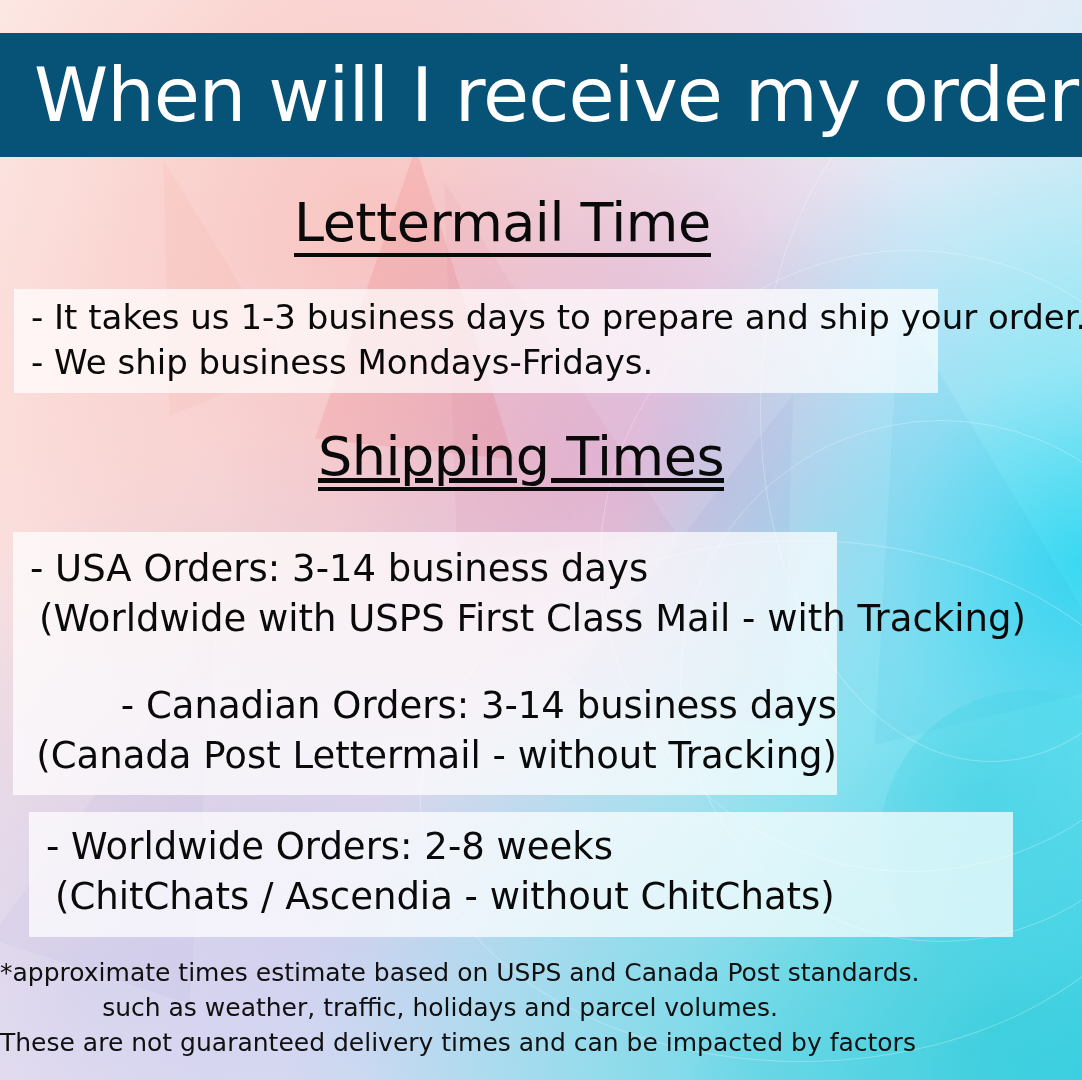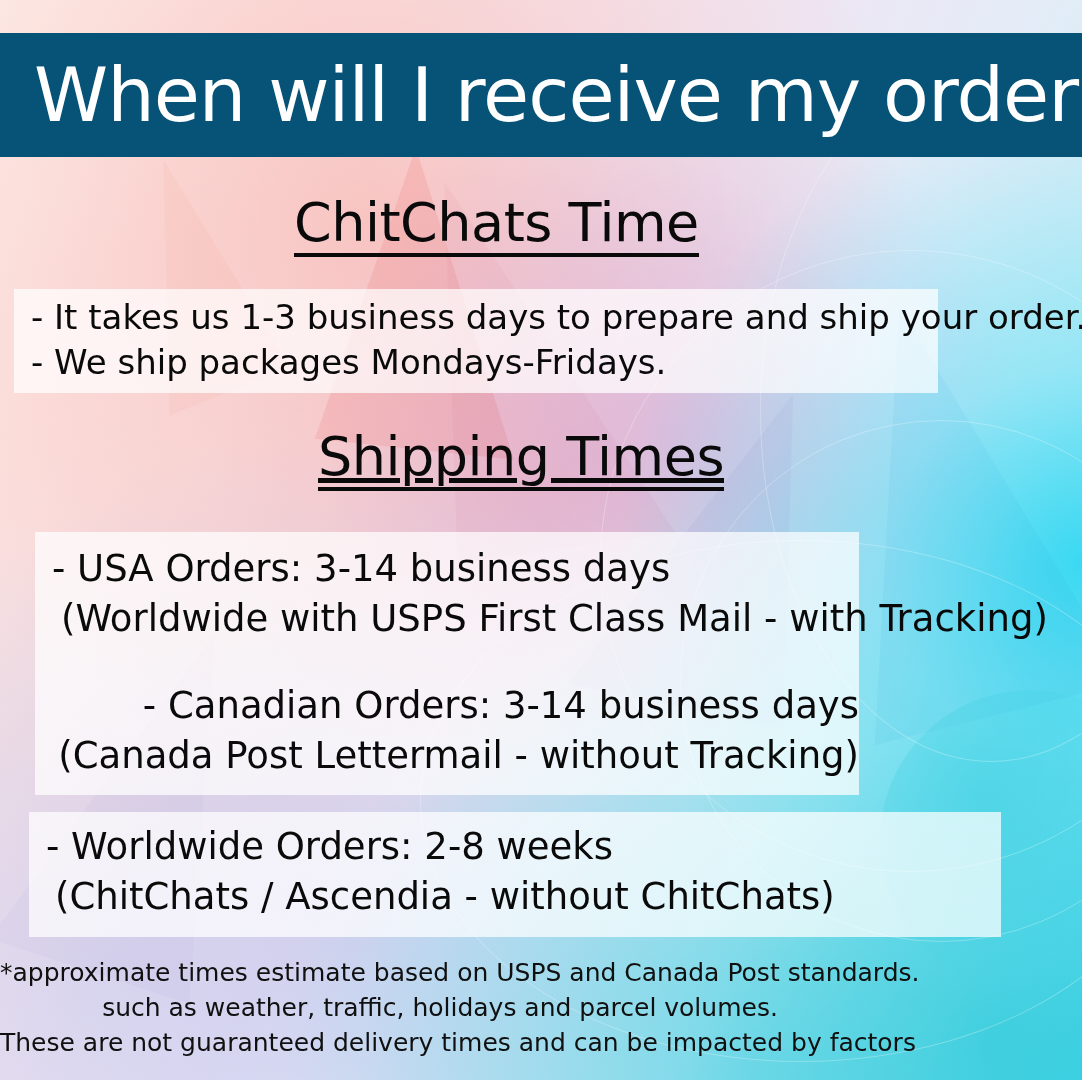--- a/index.html
+++ b/index.html
@@ -192,21 +192,21 @@
     padding: 6px 0 8px 0;
   }
   #panel-processing .line {
     font-size: 34px;
     line-height: 1.32;
     padding-left: 17px;
     white-space: nowrap;
   }
 
   #panel-shipping {
-    left: 35px;
+    left: 13px;
     top: 532px;
     width: 824px;
     padding: 12px 0 14px 0;
   }
   .ship-block {
     padding-left: 8px;
   }
   .ship-block + .ship-block {
     margin-top: 36px;
     text-align: right;
@@ -217,21 +217,21 @@
     white-space: nowrap;
   }
   .ship-block .line.indent-1 { padding-left: 9px; }
   .ship-block .line.indent-2 { padding-left: 18px; }
   .ship-block .line.indent-0 { padding-left: 0px; }
 
   #panel-worldwide {
     left: 29px;
     top: 812px;
     width: 972px;
-    padding: 10px 0 14px 0;
+    padding: 10px 12px 14px 0;
   }
 
   
   #footnote {
     position: absolute;
     z-index: 4;
     left: 0;
     top: 955px;
     width: 880px;
     text-align: center;
@@ -264,25 +264,25 @@
     <div class="wisp" style="left:600px; top:250px; width:620px; height:620px;"></div>
     <div class="wisp" style="left:680px; top:420px; width:520px; height:520px;"></div>
     <div class="wisp" style="left:420px; top:540px; width:760px; height:520px;"></div>
     <div class="wisp" style="left:760px; top:60px; width:460px; height:700px;"></div>
   </div>
 
   <div id="header-banner">
     <div id="header-title">When will I receive my order?</div>
   </div>
 
-  <div class="section-heading" id="heading-processing">ChitChats Time</div>
+  <div class="section-heading" id="heading-processing">Lettermail Time</div>
 
   <div class="text-panel" id="panel-processing">
     <div class="line">- It takes us 1-3 business days to prepare and ship your order.</div>
-    <div class="line">- We ship packages Mondays-Fridays.</div>
+    <div class="line">- We ship business Mondays-Fridays.</div>
   </div>
 
   <div class="section-heading" id="heading-shipping">Shipping Times</div>
 
   <div class="text-panel" id="panel-shipping">
     <div class="ship-block">
       <div class="line indent-1">- USA Orders: 3-14 business days</div>
       <div class="line indent-2">(Worldwide with USPS First Class Mail - with Tracking)</div>
     </div>
     <div class="ship-block">

